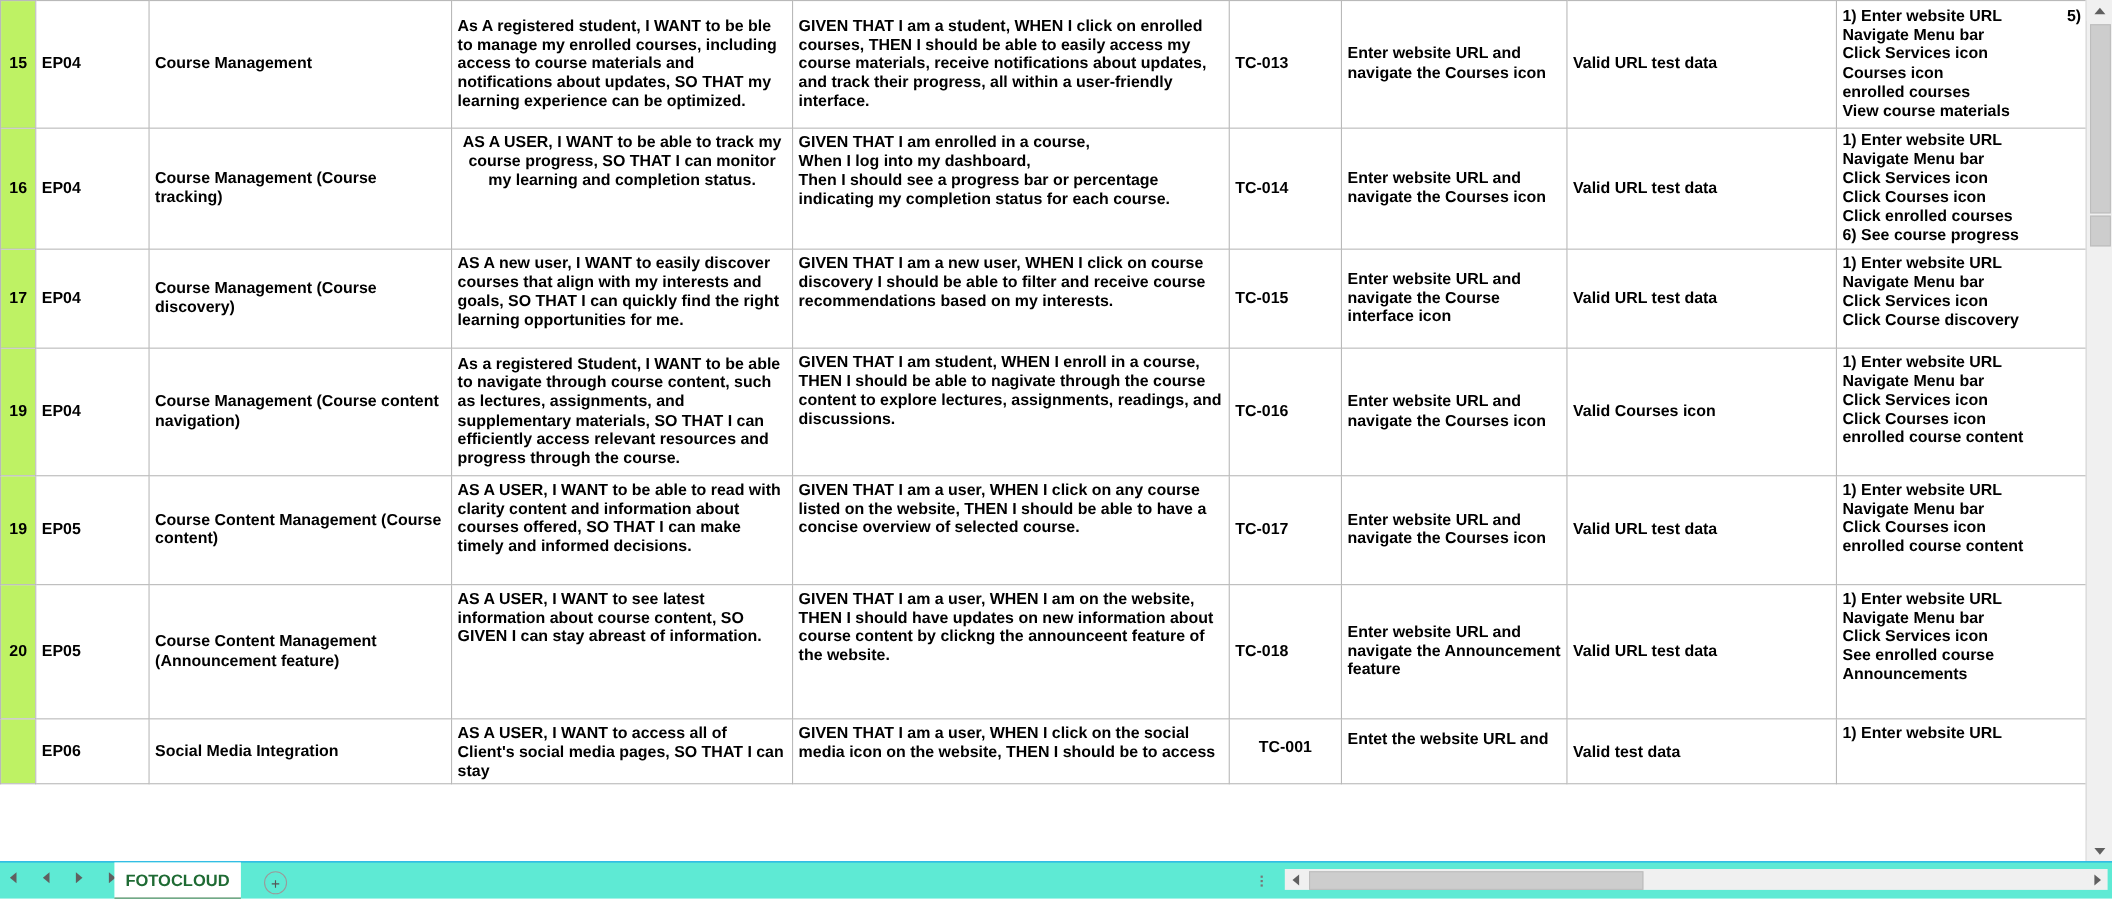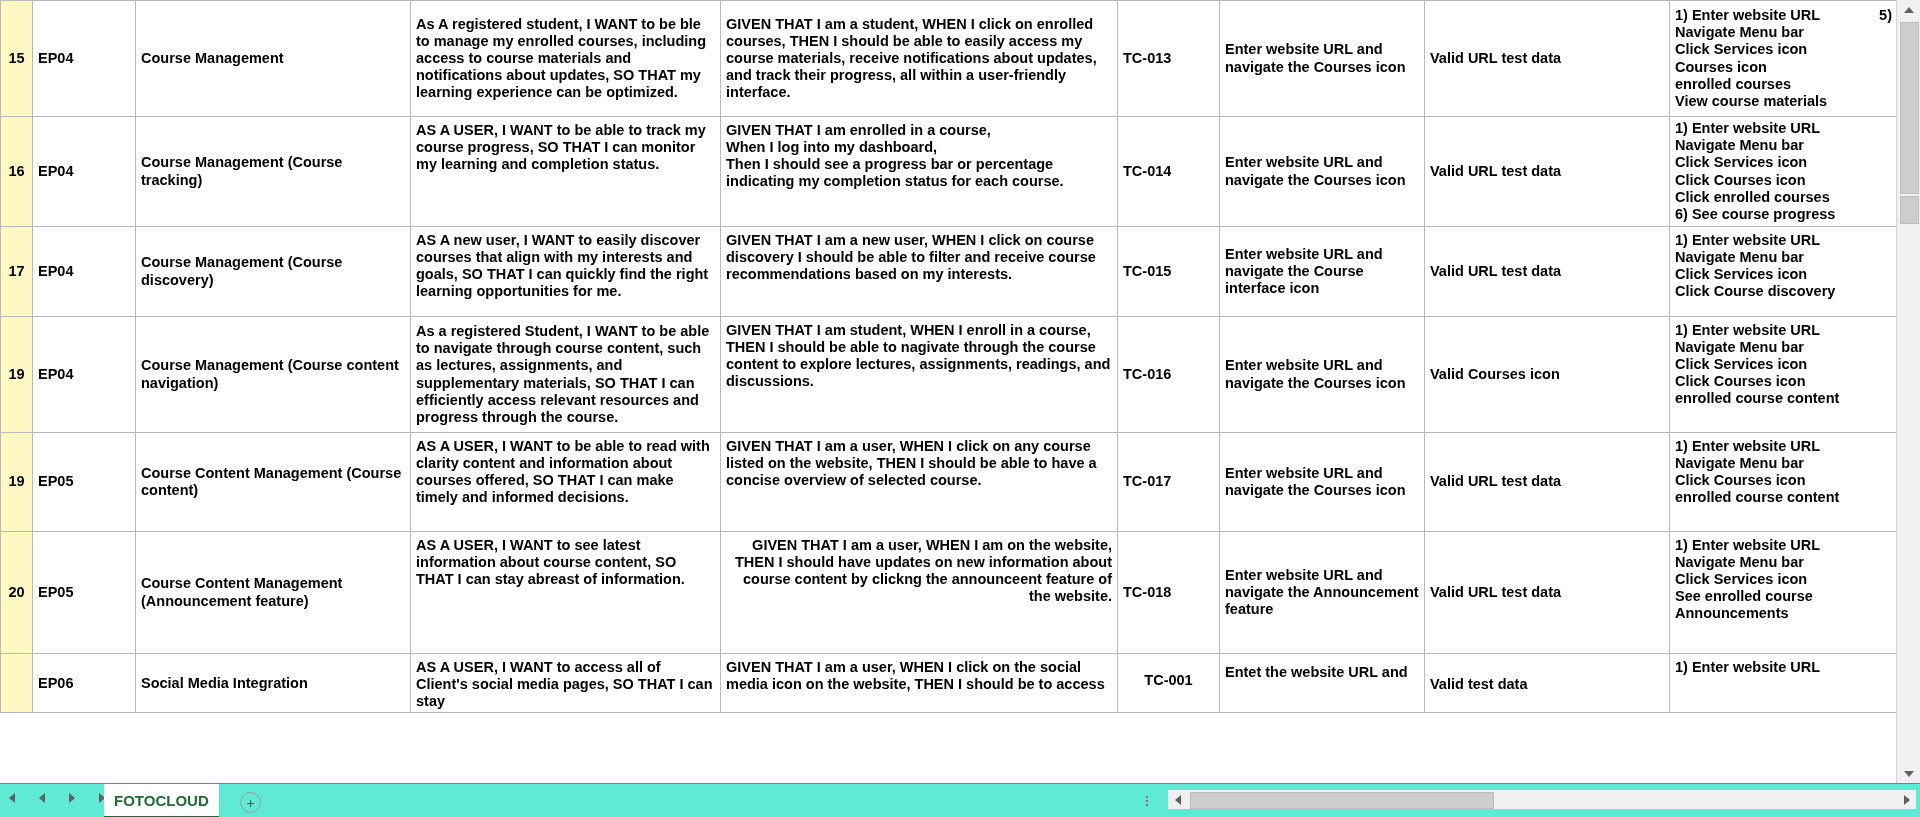--- a/index.html
+++ b/index.html
@@ -37,21 +37,21 @@
     font-size: 14.5px;
     line-height: 1.18;
     color: #000000;
     font-weight: bold;
     overflow: hidden;
   }
   td.rowhdr {
     width: 32px;
     border-left: none;
     border-right: 1px solid #b9b9b9;
-    background: #fef9c3;
+    background: #bef264;
     color: #000000;
     font-weight: normal;
     font-size: 13px;
     text-align: center;
     vertical-align: bottom;
     padding: 0 2px 2px 0;
   }
   col.c-rowhdr { width: 32px; }
   col.c-epic   { width: 103px; }
   col.c-feature{ width: 275px; }
@@ -227,21 +227,21 @@
 Navigate Menu bar
 Click Services icon
 Courses icon
 enrolled courses
 View course materials</span></td>
         </tr>
         <tr style="height:110px;">
           <td class="rowhdr">16</td>
           <td class="epic">EP04</td>
           <td class="feature">Course Management (Course tracking)</td>
-          <td class="story" style="vertical-align:top;padding-top:5px;">AS A USER, I WANT to be able to track my course progress, SO THAT I can monitor my learning and completion status.</td>
+          <td class="story" style="vertical-align:top;padding-top:5px;text-align:center;">AS A USER, I WANT to be able to track my course progress, SO THAT I can monitor my learning and completion status.</td>
           <td class="accept" style="white-space:pre-line;vertical-align:top;padding-top:5px;">GIVEN THAT  I am enrolled in a course,
 When I log into my dashboard,
 Then I should see a progress bar or percentage indicating my completion status for each course.</td>
           <td class="tcid">TC-014</td>
           <td class="desc">Enter website URL and navigate the Courses icon</td>
           <td class="data">Valid URL test data</td>
           <td class="steps">1) Enter website URL
 Navigate Menu bar
 Click Services icon
 Click Courses icon
@@ -288,22 +288,22 @@
           <td class="data">Valid URL test data</td>
           <td class="steps" style="vertical-align:top;padding-top:5px;">1) Enter website URL
 Navigate Menu bar
 Click Courses icon
 enrolled course content</td>
         </tr>
         <tr style="height:122px;">
           <td class="rowhdr">20</td>
           <td class="epic">EP05</td>
           <td class="feature">Course Content Management (Announcement feature)</td>
-          <td class="story" style="vertical-align:top;padding-top:5px;">AS A USER, I WANT to see latest information about course content, SO THAT I can stay abreast of information.</td>
-          <td class="accept" style="vertical-align:top;padding-top:5px;text-align:right;">GIVEN THAT I am a user, WHEN I am on the website, THEN I should have updates on new information about course content by clickng the announceent feature of the website.</td>
+          <td class="story" style="vertical-align:top;padding-top:5px;">AS A USER, I WANT to see latest information about course content, SO GIVEN I can stay abreast of information.</td>
+          <td class="accept" style="vertical-align:top;padding-top:5px;">GIVEN THAT I am a user, WHEN I am on the website, THEN I should have updates on new information about course content by clickng the announceent feature of the website.</td>
           <td class="tcid">TC-018</td>
           <td class="desc">Enter website URL and navigate the Announcement feature</td>
           <td class="data">Valid URL test data</td>
           <td class="steps" style="vertical-align:top;padding-top:5px;">1) Enter website URL
 Navigate Menu bar
 Click Services icon
 See enrolled course Announcements</td>
         </tr>
         <tr style="height:50px;">
           <td class="rowhdr"></td>

